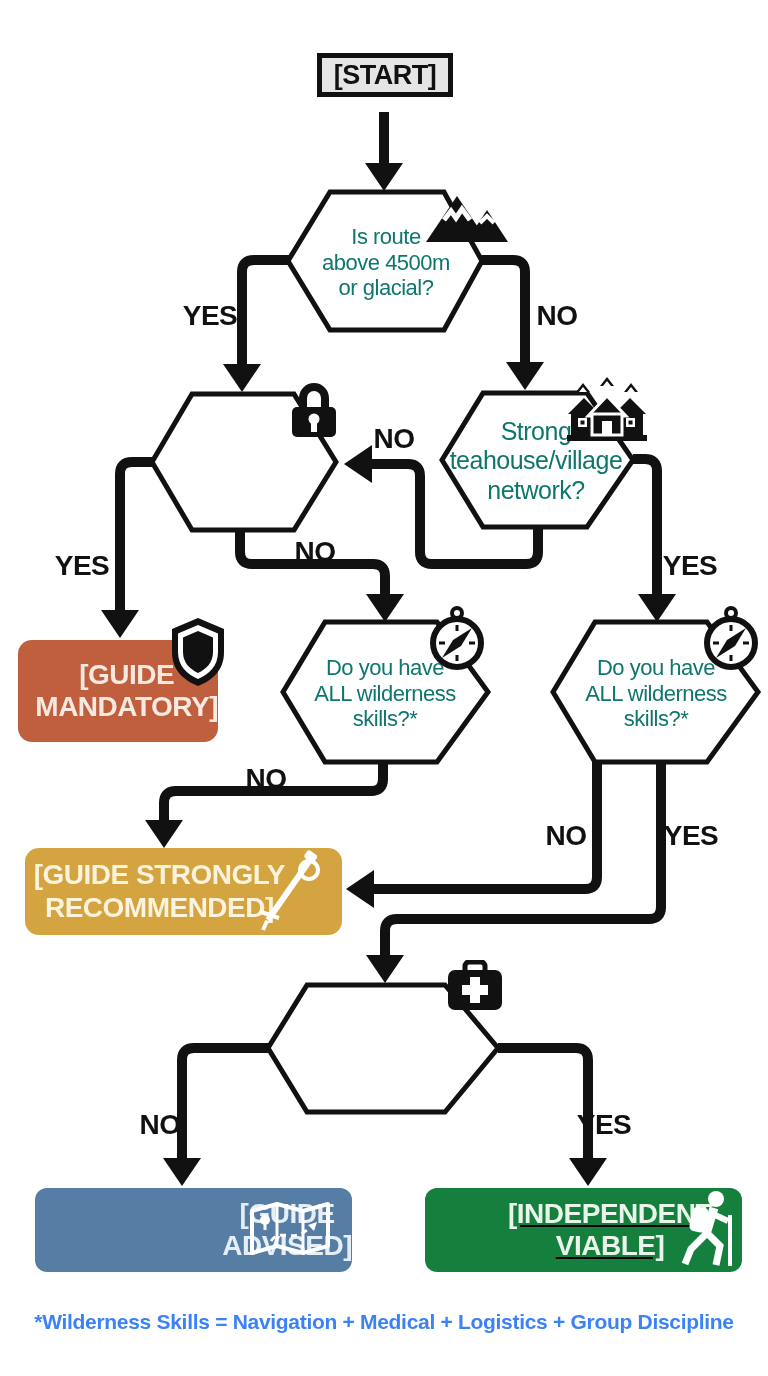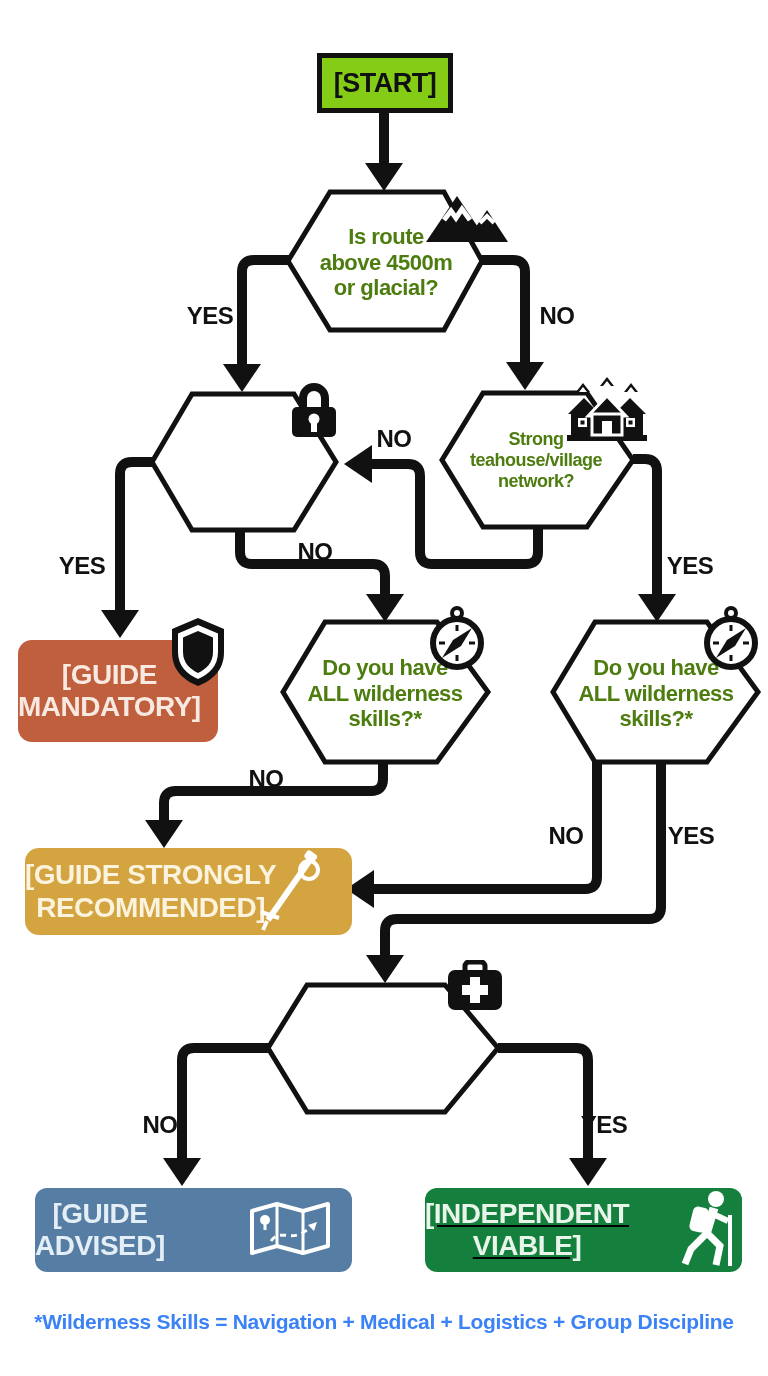--- a/index.html
+++ b/index.html
@@ -6,44 +6,44 @@
   .canvas {
     position:relative; width:768px; height:1376px; background:#ffffff;
     font-family:"Liberation Sans", sans-serif; overflow:hidden;
   }
   .edges-svg { position:absolute; left:0; top:0; }
   .flow-line { fill:none; stroke:#111111; stroke-width:10; }
   .arrowhead { fill:#111111; }
   .hex { fill:#ffffff; stroke:#111111; stroke-width:5; }
 
   .start-box {
-    position:absolute; left:317px; top:53px; width:136px; height:60px;
-    border:5px solid #111111; box-sizing:border-box; background:#84cc16;
+    position:absolute; left:317px; top:53px; width:136px; height:44px;
+    border:5px solid #111111; box-sizing:border-box; background:#e5e5e5;
     display:flex; align-items:center; justify-content:center;
   }
   .start-label { font-weight:bold; font-size:27px; color:#111111; letter-spacing:-0.5px; }
 
   .question {
     position:absolute; transform:translate(-50%,-50%);
-    text-align:center; font-weight:bold; font-size:22px; line-height:1.17;
-    color:#4d7c0f; letter-spacing:-0.5px; white-space:pre-line;
-  }
-  .q-small { font-size:18px; }
+    text-align:center; font-weight:normal; font-size:22px; line-height:1.17;
+    color:#0f766e; letter-spacing:-0.5px; white-space:pre-line;
+  }
+  .q-small { font-size:25px; }
 
   .outcome {
     position:absolute; border-radius:14px;
-    display:flex; align-items:center; justify-content:flex-start;
+    display:flex; align-items:center; justify-content:flex-end;
   }
   .outcome-label {
     font-weight:bold; font-size:28px; line-height:1.15; letter-spacing:-0.5px;
     text-align:center; white-space:pre-line;
   }
   .edge-label {
     position:absolute; transform:translate(-50%,-50%);
-    font-weight:bold; font-size:24px; color:#111111; letter-spacing:-0.5px;
+    font-weight:bold; font-size:28px; color:#111111; letter-spacing:-0.5px;
   }
   .icon { position:absolute; }
   .footnote {
     position:absolute; left:50%; top:1310px; transform:translateX(-50%);
     width:760px; text-align:center; font-size:21px; font-weight:bold;
     letter-spacing:-0.3px; color:#3b82f6;
   }
 </style>
 </head>
 <body>
@@ -111,21 +111,21 @@
 
   <div class="start-box">
     <span class="start-label">[START]</span>
   </div>
 
   <div class="outcome" style="left: 18px; top: 640px; width: 200px; height: 102px; background-color: rgb(191, 95, 62);">
     <span class="outcome-label" style="color:#f8e9e0;">[GUIDE
 MANDATORY]</span>
   </div>
 
-  <div class="outcome" style="left: 25px; top: 848px; width: 315px; height: 87px; padding-right: 12px; background-color: rgb(211, 164, 64);">
+  <div class="outcome" style="left: 25px; top: 848px; width: 315px; height: 87px; padding-right: 2px; background-color: rgb(211, 164, 64);">
     <span class="outcome-label" style="color:#fbf3dd; margin-right:55px;">[GUIDE STRONGLY
 RECOMMENDED]</span>
   </div>
 
   <div class="outcome" style="left: 35px; top: 1188px; width: 317px; height: 84px; border-radius: 12px; background-color: rgb(86, 125, 163);">
     <span class="outcome-label" style="color:#e4eef6;">[GUIDE
 ADVISED]</span>
   </div>
 
   <div class="outcome" style="left: 425px; top: 1188px; width: 317px; height: 84px; border-radius: 12px; background-color: #15803d; text-decoration: underline;">

